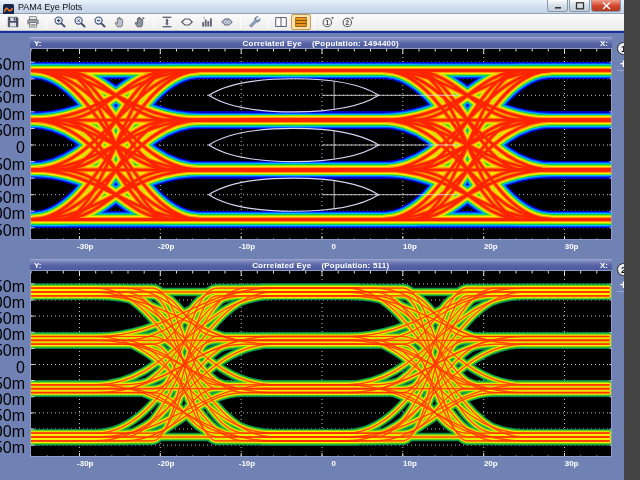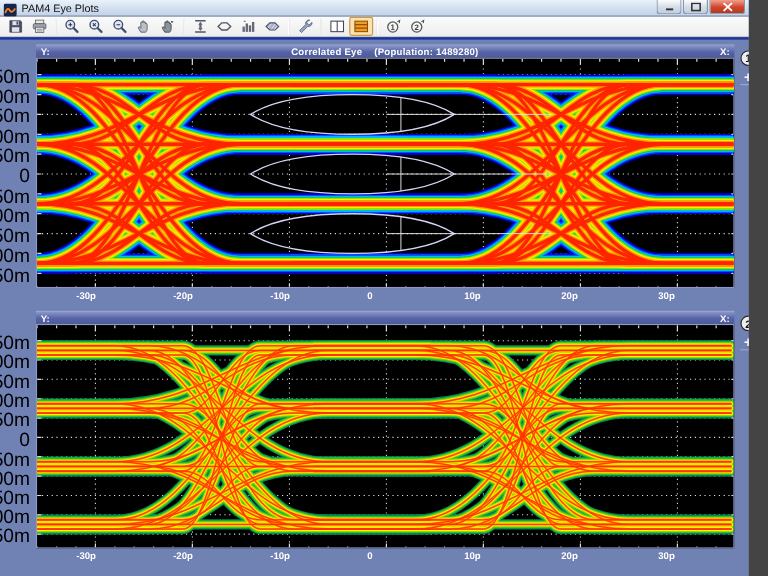--- a/index.html
+++ b/index.html
@@ -44,21 +44,21 @@
     border-top:1px solid #99a3d2;
     color:#fff;font-size:8px;font-weight:bold;line-height:11px;
     display:flex;justify-content:space-between;padding:0 4px;
   }
   .plot-header .ph-mid{letter-spacing:.2px;}
   .plot-header .ph-mid .gap{display:inline-block;width:10px;}
   .eyesvg{position:absolute;left:30px;width:582px;background:#000;border:1px solid #8d99c6;}
   .ylabs{position:absolute;left:0;width:27px;}
   .ylabs span{position:absolute;right:2px;white-space:nowrap;}
   .xlabs{position:absolute;left:30px;width:582px;height:10px;}
-  .xlabs span{position:absolute;text-align:left;width:30px;margin-left:-15px;
+  .xlabs span{position:absolute;text-align:right;width:30px;margin-left:-15px;
               color:#fff;font-size:8px;font-weight:bold;}
   .badge{
     position:absolute;left:617px;width:13px;height:13px;border-radius:50%;
     background:#ededf2;border:1px solid #2a2a2a;color:#111;
     font-size:9px;font-weight:bold;text-align:center;line-height:12px;
   }
   .addbtn{
     position:absolute;left:617px;width:13px;height:12px;color:#fff;
     font-size:12px;font-weight:bold;text-align:center;line-height:11px;
     border-bottom:1px solid #9aa6cf;
@@ -240,21 +240,21 @@
             <text x="7.2" y="11.2" font-size="7.5" text-anchor="middle" fill="#444" font-weight="bold">2</text>
             <path d="M11.6 3.6l2.2-1.2-.4 2.4" fill="none" stroke="#555" stroke-width="1"></path>
           </svg>
         </span>
       </div>
     </div>
   <div class="client-top-line"></div>
 
   <div class="plot-header" style="top:37px;">
     <span>Y:</span>
-    <span class="ph-mid"><b>Correlated Eye</b><span class="gap"></span><b>(Population: 1489280)</b></span>
+    <span class="ph-mid"><b>Correlated Eye</b><span class="gap"></span><b>(Population: 1494400)</b></span>
     <span>X:</span>
   </div>
   <svg id="eye1" class="eyesvg" style="top:48px;height:192px;" width="582" height="192">
       <rect x="0" y="0" width="582" height="192" fill="#000"></rect>
       <line x1="48.5" y1="0" x2="48.5" y2="192" stroke="#ffffff" stroke-width="0.9" stroke-dasharray="1 3" opacity="0.85"></line>
       <line x1="129.3" y1="0" x2="129.3" y2="192" stroke="#ffffff" stroke-width="0.9" stroke-dasharray="1 3" opacity="0.85"></line>
       <line x1="210.2" y1="0" x2="210.2" y2="192" stroke="#ffffff" stroke-width="0.9" stroke-dasharray="1 3" opacity="0.85"></line>
       <line x1="291" y1="0" x2="291" y2="192" stroke="#ffffff" stroke-width="0.9" stroke-dasharray="1 3" opacity="0.85"></line>
       <line x1="371.8" y1="0" x2="371.8" y2="192" stroke="#ffffff" stroke-width="0.9" stroke-dasharray="1 3" opacity="0.85"></line>
       <line x1="452.7" y1="0" x2="452.7" y2="192" stroke="#ffffff" stroke-width="0.9" stroke-dasharray="1 3" opacity="0.85"></line>
@@ -844,20 +844,21 @@
       <span style="left: 291px; top: 0px;">0</span>
       <span style="left: 371.8px; top: 0px;">10p</span>
       <span style="left: 452.7px; top: 0px;">20p</span>
       <span style="left: 533.5px; top: 0px;">30p</span>
     </div>
   <div class="badge" style="top:42px;">1</div>
   <div class="addbtn" style="top:59px;">+</div>
 
   <div class="plot-header" style="top:259px;">
     <span>Y:</span>
+    <span class="ph-mid"><b>Correlated Eye</b><span class="gap"></span><b>(Population: 511)</b></span>
     <span>X:</span>
   </div>
   <svg id="eye2" class="eyesvg" style="top:270px;height:187px;" width="582" height="187">
       <rect x="0" y="0" width="582" height="187" fill="#000"></rect>
       <line x1="48.5" y1="0" x2="48.5" y2="187" stroke="#ffffff" stroke-width="0.9" stroke-dasharray="1 3" opacity="0.85"></line>
       <line x1="129.3" y1="0" x2="129.3" y2="187" stroke="#ffffff" stroke-width="0.9" stroke-dasharray="1 3" opacity="0.85"></line>
       <line x1="210.2" y1="0" x2="210.2" y2="187" stroke="#ffffff" stroke-width="0.9" stroke-dasharray="1 3" opacity="0.85"></line>
       <line x1="291" y1="0" x2="291" y2="187" stroke="#ffffff" stroke-width="0.9" stroke-dasharray="1 3" opacity="0.85"></line>
       <line x1="371.8" y1="0" x2="371.8" y2="187" stroke="#ffffff" stroke-width="0.9" stroke-dasharray="1 3" opacity="0.85"></line>
       <line x1="452.7" y1="0" x2="452.7" y2="187" stroke="#ffffff" stroke-width="0.9" stroke-dasharray="1 3" opacity="0.85"></line>

